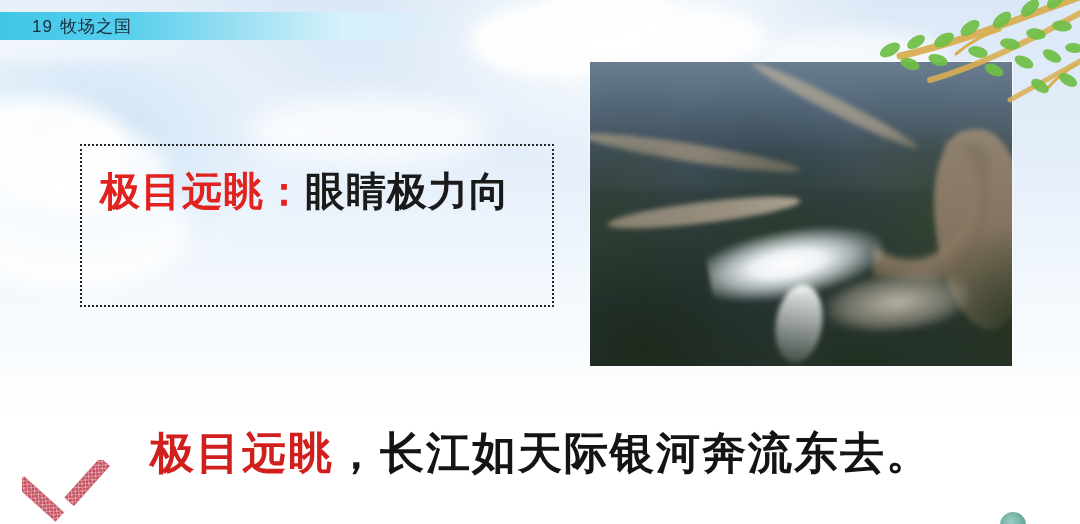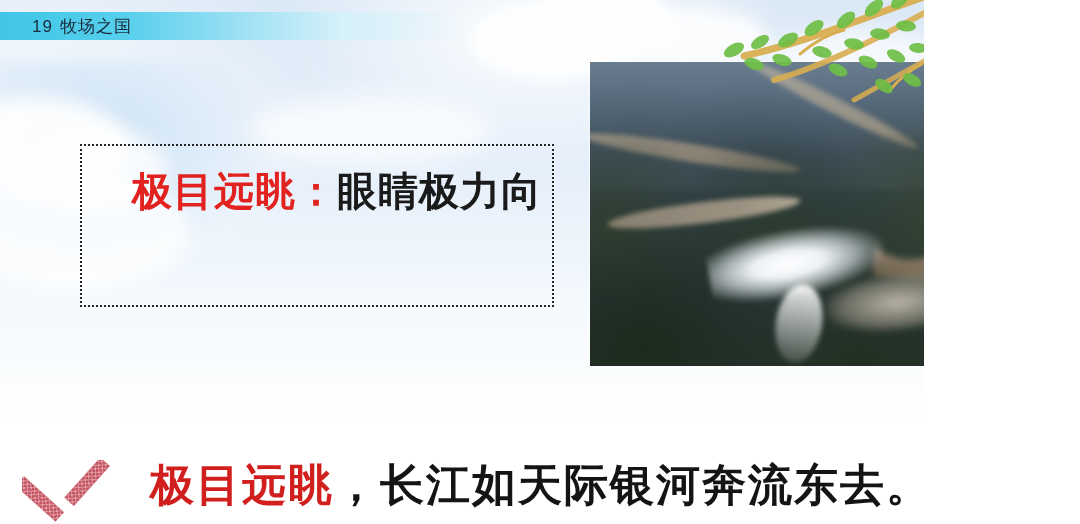--- a/index.html
+++ b/index.html
@@ -2,21 +2,21 @@
 <html><head>
 <meta charset="utf-8">
 <style>
   html,body{margin:0;padding:0;}
   body{
     width:1080px;height:524px;overflow:hidden;
     font-family:"Liberation Serif","DejaVu Serif",serif;
     background:#ffffff;
   }
   #slide{
-    position:relative;width:924px;height:524px;overflow:hidden;
+    position:relative;width:1080px;height:524px;overflow:hidden;
     background:
       radial-gradient(ellipse 520px 300px at 2% 22%, rgba(255,255,255,.85) 0%, rgba(255,255,255,0) 62%),
       radial-gradient(ellipse 420px 230px at 58% 6%, rgba(255,255,255,.95) 0%, rgba(255,255,255,0) 60%),
       linear-gradient(180deg,#dbe8f6 0%,#e4eefa 30%,#f4f9fd 58%,#ffffff 80%,#ffffff 100%);
   }
 
   
   .cloud{position:absolute;background:#ffffff;border-radius:50%;filter:blur(9px);opacity:.92;}
   .cloud.c1{left:-60px;top:96px;width:190px;height:104px;}
   .cloud.c2{left:18px;top:128px;width:150px;height:86px;opacity:.8;}
@@ -43,21 +43,21 @@
   .titletext .num{margin-right:7px;}
 
   
   .defbox{
     position:absolute;left:80px;top:144px;width:474px;height:163px;
     border:2px dotted #252525;background:transparent;box-sizing:border-box;
   }
   .defline{
     position:absolute;left:18px;white-space:nowrap;
     font-family:"Liberation Serif","DejaVu Serif",serif;
-    font-size:40px;font-weight:700;color:#1a1a1a;letter-spacing:1px;margin-left:32px;
+    font-size:40px;font-weight:700;color:#1a1a1a;letter-spacing:1px;
   }
   .defline.l1{top:18px;}
   .defline.l2{top:86px;}
   .red-strong{color:#e1221f;}
   .red-deep{color:#d01f1c;}
 
   
   .photo{
     position:absolute;left:590px;top:62px;width:422px;height:304px;
     overflow:hidden;background:#25313a;
@@ -121,21 +121,21 @@
     background:radial-gradient(ellipse at 50% 50%, #b9b3a5 0%, rgba(160,152,138,.55) 55%, rgba(160,152,138,0) 78%);
     transform:rotate(-6deg);filter:blur(3px);
   }
   .haze{position:absolute;inset:0;background:
      linear-gradient(180deg,rgba(168,186,200,.30) 0%,rgba(168,186,200,.06) 30%,rgba(0,0,0,0) 60%);}
 
   
   .sentence{
     position:absolute;left:150px;top:424px;white-space:nowrap;
     font-family:"Liberation Serif","DejaVu Serif",serif;
-    font-size:44px;font-weight:700;color:#141414;letter-spacing:2px;margin-top:32px;
+    font-size:44px;font-weight:700;color:#141414;letter-spacing:2px;
   }
 
   
   .branch{position:absolute;right:0;top:-6px;width:220px;height:120px;pointer-events:none;}
 
   
   .windmill{position:absolute;left:22px;bottom:-8px;width:130px;height:72px;pointer-events:none;}
 
   
   .tealdot{

